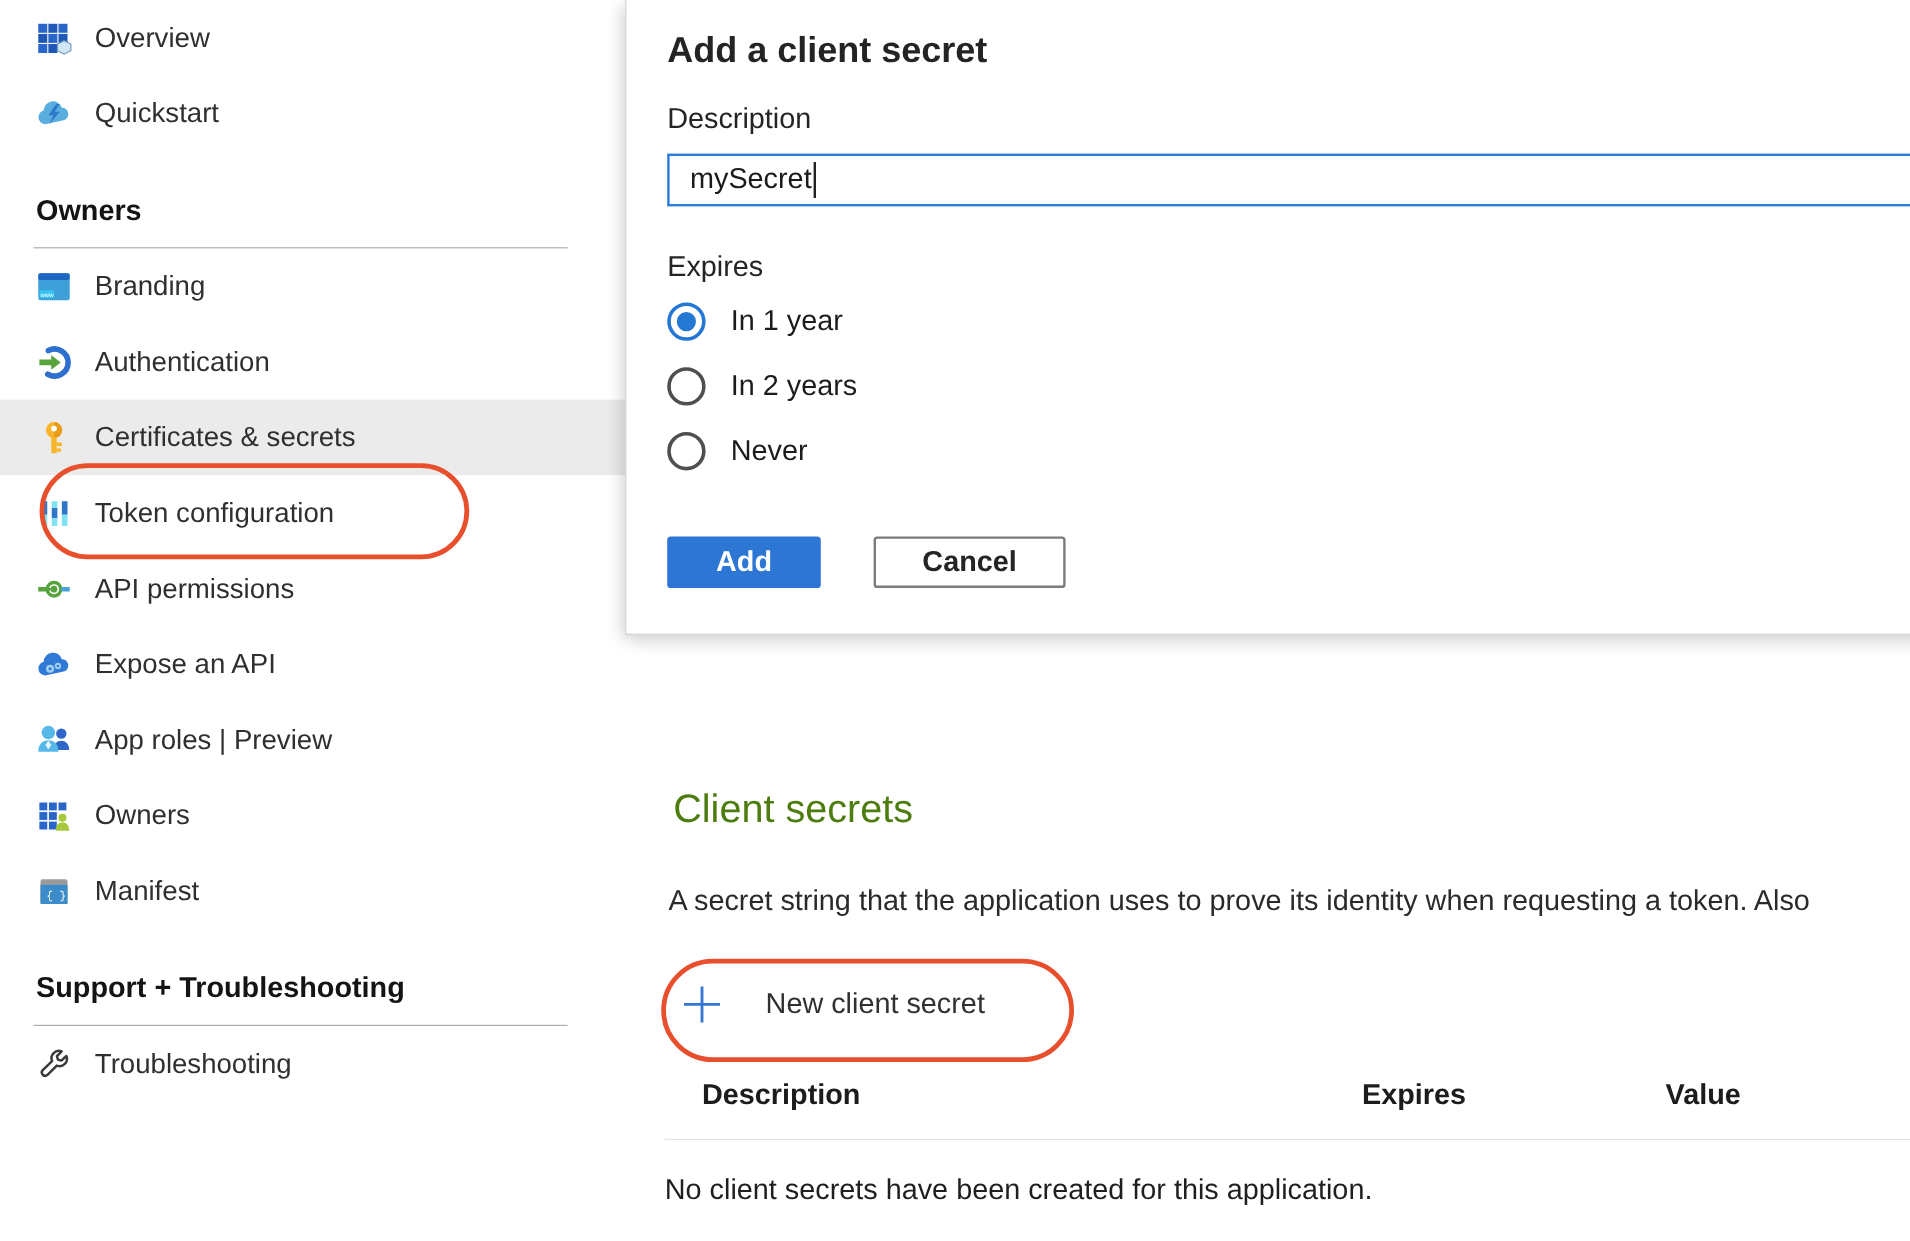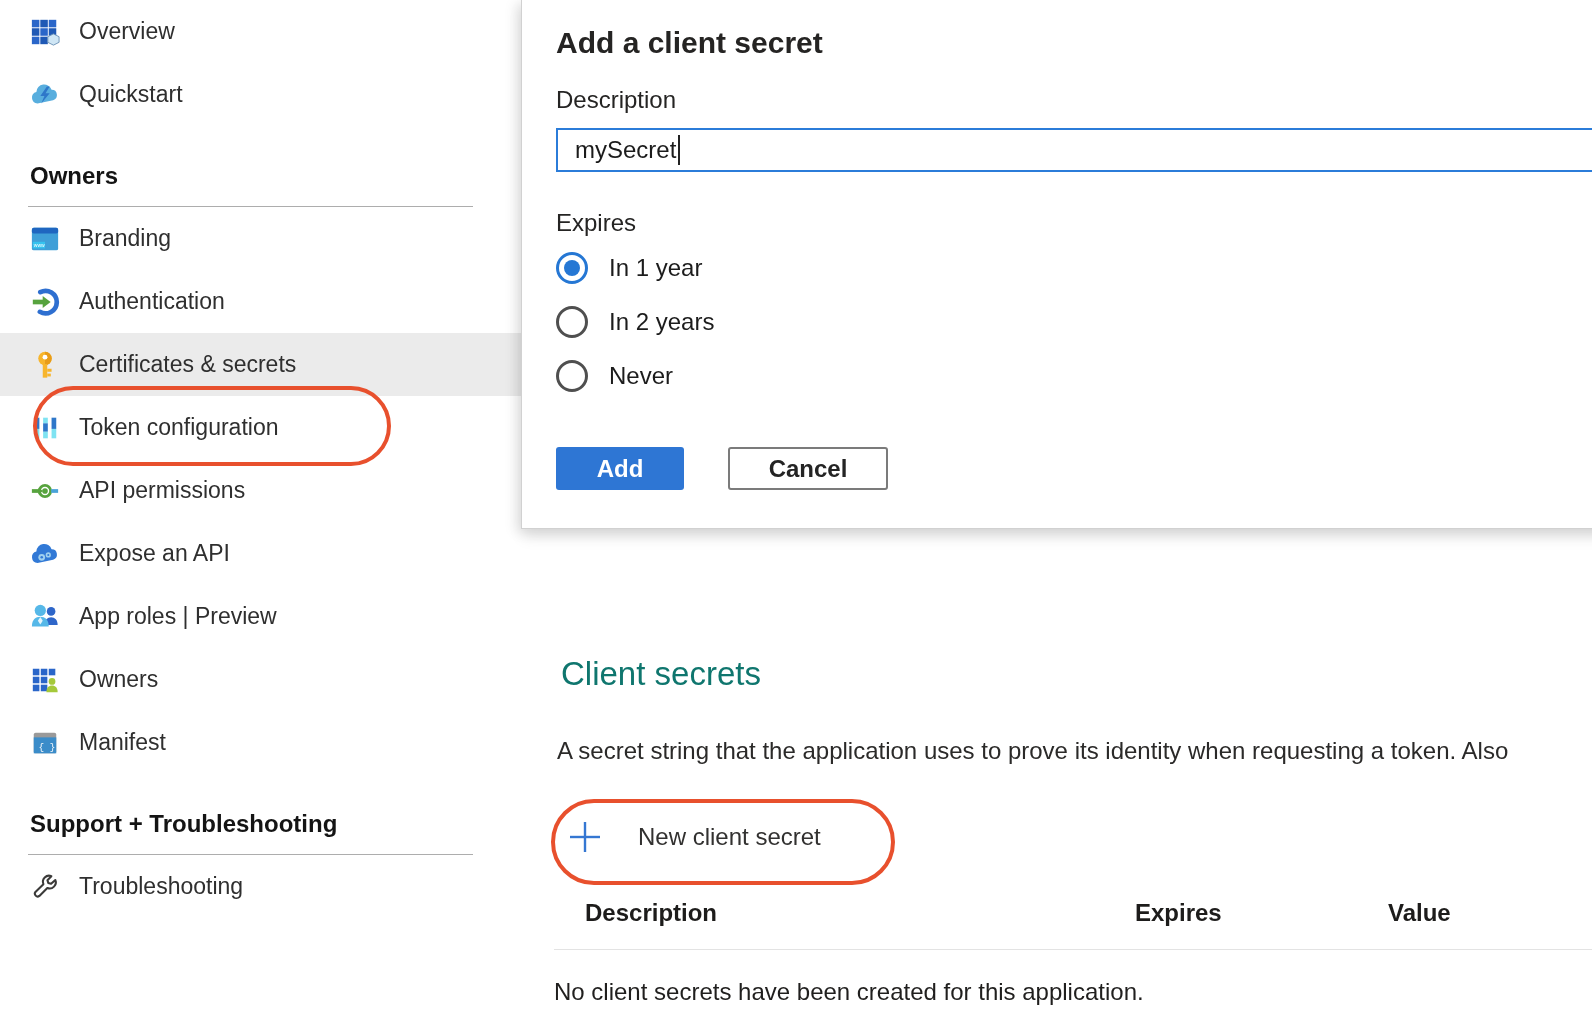--- a/index.html
+++ b/index.html
@@ -32,21 +32,21 @@
   .radio.sel{border:3px solid #2577d4;}
   .radio.sel::after{content:"";position:absolute;left:50%;top:50%;width:16px;height:16px;margin:-8px 0 0 -8px;border-radius:50%;background:#2577d4;}
   .radio.unsel{border:3px solid #4f4f4f;}
   .radio-label{font-size:24px;color:#1c1c1c;white-space:nowrap;}
   .btn{position:absolute;top:447px;height:43px;font-size:24px;font-weight:700;border-radius:3px;cursor:pointer;
     display:flex;align-items:center;justify-content:center;box-sizing:border-box;font-family:"Liberation Sans",sans-serif;}
   .btn-add{left:34px;width:128px;background:#2e76d4;color:#fff;border:none;}
   .btn-cancel{left:206px;width:160px;background:#fff;color:#242424;border:2px solid #7b7b7b;}
   
   .section{position:absolute;left:521px;top:529px;width:1071px;height:505px;background:#fff;z-index:0;}
-  .cs-title{position:absolute;left:40px;top:126px;font-size:33px;font-weight:400;color:#0f766e;white-space:nowrap;}
+  .cs-title{position:absolute;left:40px;top:126px;font-size:33px;font-weight:400;color:#4d7c0f;white-space:nowrap;}
   .cs-desc{position:absolute;left:36px;top:208px;font-size:24px;color:#2b2a29;white-space:nowrap;}
   .new-btn{position:absolute;left:46px;top:290px;display:flex;align-items:center;gap:35px;cursor:pointer;}
   .new-btn .plus{width:36px;height:36px;}
   .new-btn .nbl{font-size:24px;color:#323130;white-space:nowrap;}
   .th{position:absolute;top:370px;font-size:24px;font-weight:700;color:#1d1c1b;white-space:nowrap;}
   .th-desc{left:64px;} .th-exp{left:614px;} .th-val{left:867px;}
   .tbl-rule{position:absolute;left:33px;top:420px;width:1100px;border-top:1px solid #e3e3e3;height:0;}
   .empty-msg{position:absolute;left:33px;top:449px;font-size:24px;color:#201f1e;white-space:nowrap;}
   
   .oval{position:absolute;border:4px solid #e8502d;border-radius:44px;z-index:5;pointer-events:none;box-sizing:border-box;}

